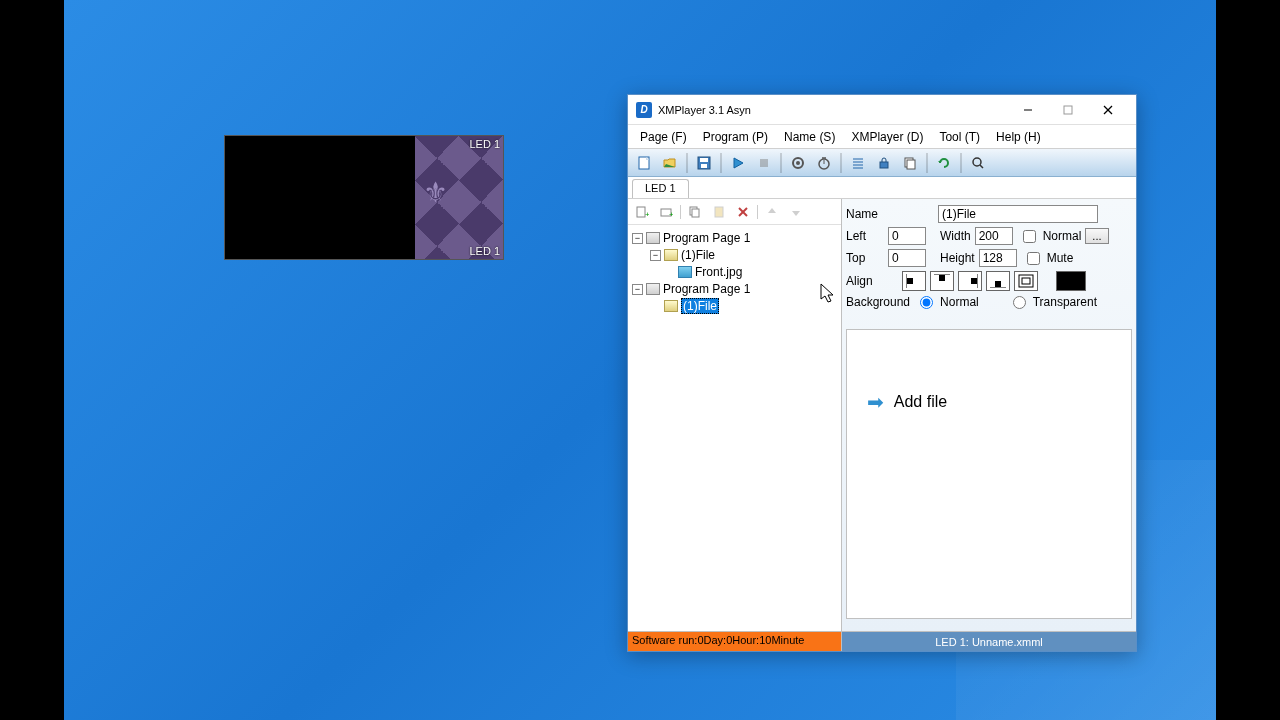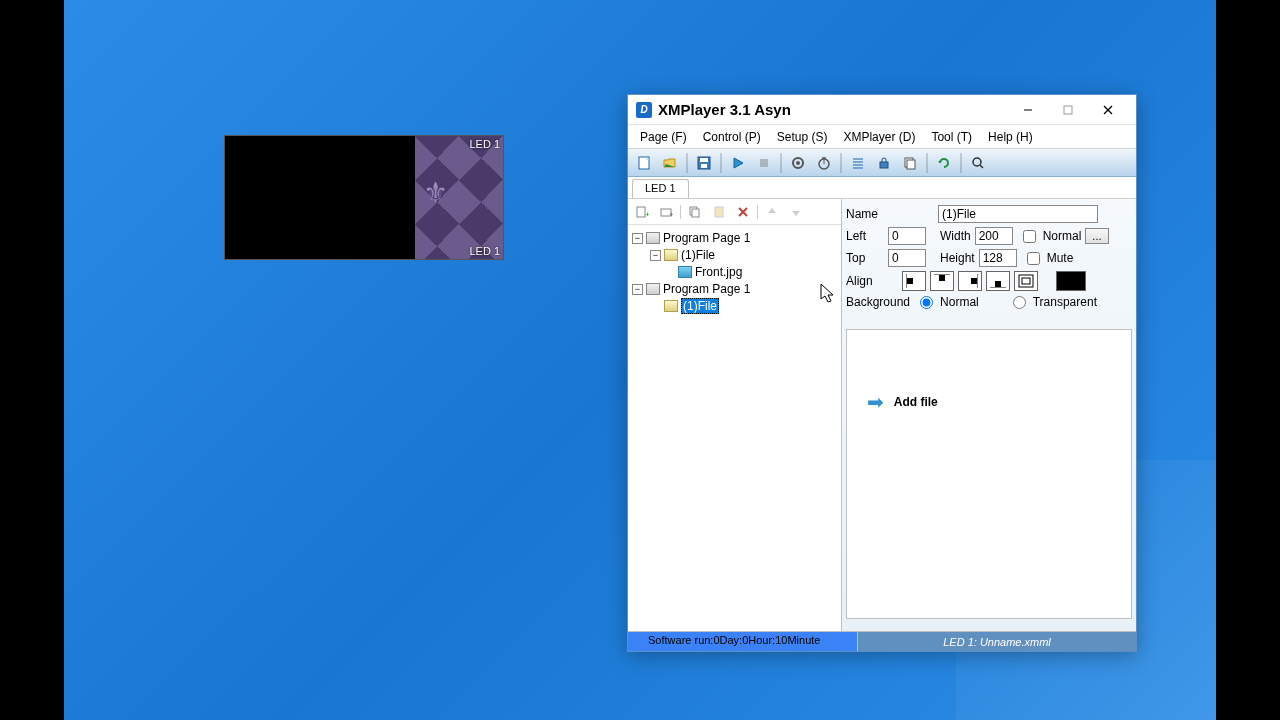--- a/index.html
+++ b/index.html
@@ -9,21 +9,21 @@
 
 .preview-window { position: absolute; left: 160px; top: 135px; width: 280px; height: 125px; background: #000; border: 1px solid #555; }
 .preview-pattern { position: absolute; right: 0; top: 0; width: 88px; height: 100%; background: #5a4a7a; background-image: repeating-conic-gradient(from 45deg at 50% 50%, #6b5a8c 0deg 90deg, #4a3a6a 90deg 180deg); background-size: 44px 44px; }
 .preview-pattern::after { content: "⚜"; position: absolute; color: #9a8abc; font-size: 28px; left: 8px; top: 40px; }
 .preview-label-top { position: absolute; top: 2px; right: 3px; color: #fff; font-size: 11px; text-shadow: 0 0 2px #000; }
 .preview-label-bot { position: absolute; bottom: 2px; right: 3px; color: #fff; font-size: 11px; text-shadow: 0 0 2px #000; }
 
 .app-window { position: absolute; left: 563px; top: 94px; width: 510px; height: 558px; background: #fff; border: 1px solid #5a8fc7; box-shadow: 0 4px 20px rgba(0,0,0,0.3); }
 .titlebar { height: 30px; background: #fff; display: flex; align-items: center; padding: 0 8px; border-bottom: 1px solid #e0e0e0; }
 .app-icon { width: 16px; height: 16px; background: #1a6bc7; border-radius: 2px; margin-right: 6px; display: flex; align-items: center; justify-content: center; color: #fff; font-weight: bold; font-size: 10px; font-style: italic; }
-.titlebar-text { flex: 1; font-size: 15px; font-weight: bold; }
+.titlebar-text { flex: 1; font-size: 11px; }
 .win-controls { display: flex; }
 .win-btn { width: 40px; height: 28px; display: flex; align-items: center; justify-content: center; font-size: 11px; cursor: pointer; }
 
 .menubar { height: 24px; background: #fff; display: flex; align-items: center; padding: 0 4px; border-bottom: 1px solid #d0d0d0; }
 .menu-item { padding: 3px 8px; cursor: pointer; }
 
 .toolbar { height: 28px; background: linear-gradient(#f0f6fc, #b8d4ec); display: flex; align-items: center; padding: 0 4px; gap: 2px; border-bottom: 1px solid #8ab0d0; }
 .tool-btn { width: 24px; height: 22px; display: flex; align-items: center; justify-content: center; border: 1px solid transparent; border-radius: 2px; cursor: pointer; }
 .tool-sep { width: 2px; height: 20px; background: rgba(0,0,0,0.15); margin: 0 2px; }
 
@@ -54,25 +54,25 @@
 .small-btn { border: 1px solid #888; background: linear-gradient(#f8f8f8, #e0e0e0); padding: 1px 6px; cursor: pointer; font-size: 11px; }
 input[type="checkbox"], input[type="radio"] { margin: 0 3px 0 6px; vertical-align: middle; }
 
 .align-btns { display: flex; gap: 4px; margin-left: 14px; }
 .align-btn { width: 24px; height: 20px; border: 1px solid #666; background: #fff; cursor: pointer; position: relative; display: flex; align-items: center; justify-content: center; }
 .color-swatch { width: 30px; height: 20px; background: #000; border: 1px solid #666; margin-left: 14px; }
 
 .file-area { margin-top: 20px; height: 290px; border: 1px solid #c0c0c0; background: #fff; padding: 60px 20px; }
 .add-file { display: flex; align-items: center; gap: 10px; cursor: pointer; }
 .add-file-arrow { font-size: 20px; color: #3090d0; }
-.add-file-text { font-weight: bold; font-size: 12px; }
-
-.statusbar { height: 20px; background: #3b82f6; display: flex; border-top: 1px solid #c0c0c0; font-size: 11px; padding-left: 16px; }
+.add-file-text { font-weight: normal; font-size: 16px; }
+
+.statusbar { height: 20px; background: #f97316; display: flex; border-top: 1px solid #c0c0c0; font-size: 11px; }
 .status-left { width: 214px; padding: 2px 4px; border-right: 1px solid #c0c0c0; }
-.status-right { flex: 1; background: #6090c0; color: #fff; display: flex; align-items: center; justify-content: center; font-style: italic; }
+.status-right { flex: 1; background: #6090c0; color: #fff; display: flex; align-items: center; justify-content: center; }
 
 .cursor-arrow { position: absolute; left: 756px; top: 283px; width: 16px; height: 22px; pointer-events: none; z-index: 100; }
 
 svg { display: block; }
 </style>
 </head>
 <body>
 
 <div class="desktop">
 
@@ -101,22 +101,22 @@
           <svg width="10" height="10">
               <line x1="1" y1="1" x2="9" y2="9" stroke="#000" stroke-width="1.2"></line>
               <line x1="9" y1="1" x2="1" y2="9" stroke="#000" stroke-width="1.2"></line>
             </svg>
         </div>
       </div>
     </div>
 
     <div class="menubar">
       <div class="menu-item">Page (F)</div>
-      <div class="menu-item">Control (P)</div>
-      <div class="menu-item">Setup (S)</div>
+      <div class="menu-item">Program (P)</div>
+      <div class="menu-item">Name (S)</div>
       <div class="menu-item">XMPlayer (D)</div>
       <div class="menu-item">Tool (T)</div>
       <div class="menu-item">Help (H)</div>
     </div>
 
     <div class="toolbar">
       <div class="tool-btn">
           <svg width="16" height="16">
             <rect x="3" y="2" width="10" height="12" fill="#fff" stroke="#2266aa"></rect>
             <path d="M10 2 L13 5 L10 5 Z" fill="#ccddee"></path>

